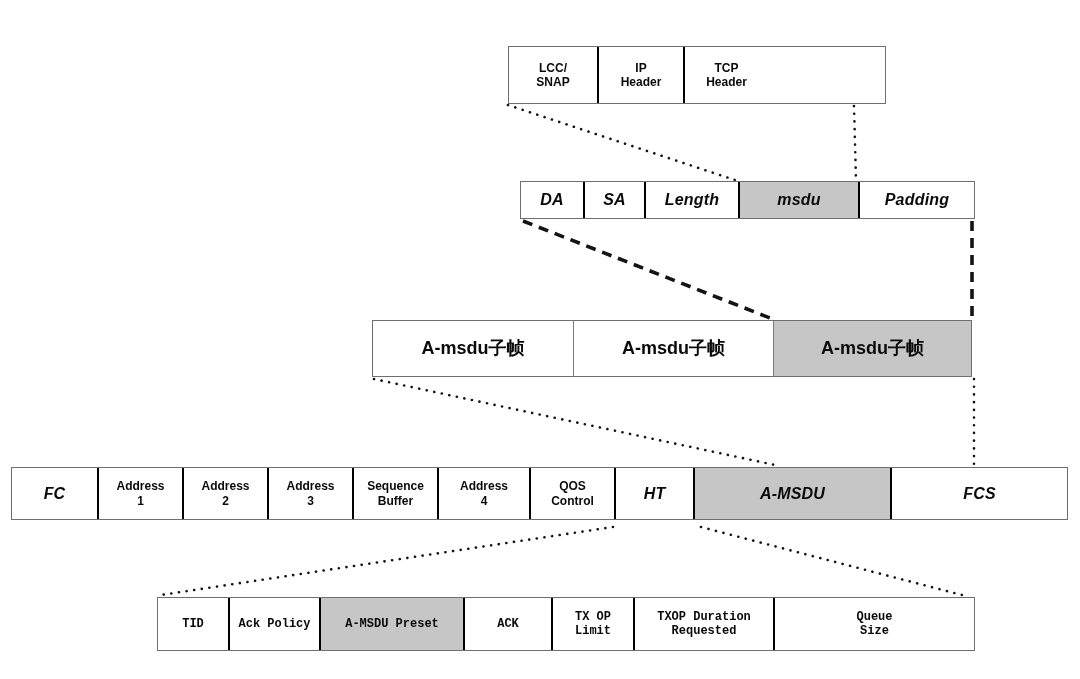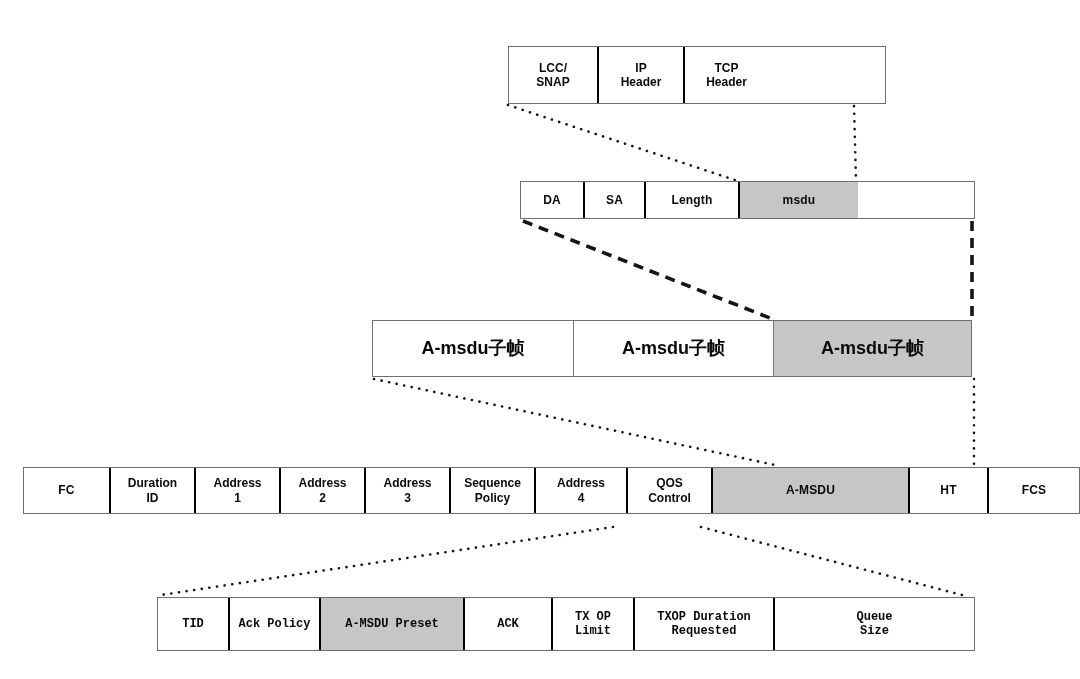--- a/index.html
+++ b/index.html
@@ -27,21 +27,21 @@
     white-space:pre-line;
     line-height:1.2;
     box-sizing:border-box;
     background:#ffffff;
   }
   .cell + .cell{border-left:2px solid var(--divider,#000000);}
   .row.thin-dividers .cell + .cell{border-left:1px solid #7a7a7a;}
   .cell[data-shaded="true"]{background:var(--shaded,#c6c6c6);}
   .fs-sm{font-size:12px;}
   .fs-md{font-size:18px;}
-  .fs-lg{font-size:12px;letter-spacing:.2px;}
+  .fs-lg{font-size:16px;letter-spacing:.2px;font-style:italic;}
   svg.connectors{position:absolute;left:0;top:0;pointer-events:none;}
   .dotted{stroke:var(--line,#141414);stroke-width:2.6;stroke-linecap:round;stroke-dasharray:0.1 7.6;fill:none;}
   .dashed{stroke:var(--line,#141414);stroke-width:3.6;stroke-dasharray:10 7;fill:none;}
 </style>
 </head>
 <body>
 
 <div class="canvas">
 
   <svg class="connectors" width="1080" height="679" viewBox="0 0 1080 679">
@@ -62,46 +62,45 @@
 Header</div>
     <div class="cell fs-sm" style="flex:0 0 85px;">TCP
 Header</div>
   </div>
 
   <div class="row" style="left:520px;top:181px;width:455px;height:38px;">
     <div class="cell fs-lg" style="flex:0 0 62px;">DA</div>
     <div class="cell fs-lg" style="flex:0 0 61px;">SA</div>
     <div class="cell fs-lg" style="flex:0 0 94px;">Length</div>
     <div class="cell fs-lg" style="flex:0 0 120px;" data-shaded="true">msdu</div>
+    <div class="cell fs-lg" style="flex:1;">Padding</div>
   </div>
 
   <div class="row thin-dividers" style="left:372px;top:320px;width:600px;height:57px;">
     <div class="cell fs-md" style="flex:0 0 200px;">A-msdu子帧</div>
     <div class="cell fs-md" style="flex:0 0 200px;">A-msdu子帧</div>
     <div class="cell fs-md" style="flex:1;" data-shaded="true">A-msdu子帧</div>
   </div>
 
-  <div class="row" style="left:11px;top:467px;width:1057px;height:47px;margin-left:12px;">
+  <div class="row" style="left:11px;top:467px;width:1057px;height:53px;">
     <div class="cell fs-lg" style="flex:0 0 85px;">FC</div>
-    <div class="cell fs-sm" style="flex:0 0 85px;">Duration
-ID</div>
     <div class="cell fs-sm" style="flex:0 0 85px;">Address
 1</div>
     <div class="cell fs-sm" style="flex:0 0 85px;">Address
 2</div>
     <div class="cell fs-sm" style="flex:0 0 85px;">Address
 3</div>
     <div class="cell fs-sm" style="flex:0 0 85px;">Sequence
-Policy</div>
+Buffer</div>
     <div class="cell fs-sm" style="flex:0 0 92px;">Address
 4</div>
     <div class="cell fs-sm" style="flex:0 0 85px;">QOS
 Control</div>
+    <div class="cell fs-lg" style="flex:0 0 79px;">HT</div>
     <div class="cell fs-lg" style="flex:0 0 197px;" data-shaded="true">A-MSDU</div>
-    <div class="cell fs-lg" style="flex:0 0 79px;">HT</div>
     <div class="cell fs-lg" style="flex:1;">FCS</div>
   </div>
 
   <div class="row" style="left:157px;top:597px;width:818px;height:54px;font-family:Liberation Mono, monospace;">
     <div class="cell fs-sm" style="flex:0 0 70px;">TID</div>
     <div class="cell fs-sm" style="flex:0 0 91px;">Ack Policy</div>
     <div class="cell fs-sm" style="flex:0 0 144px;" data-shaded="true">A-MSDU Preset</div>
     <div class="cell fs-sm" style="flex:0 0 88px;">ACK</div>
     <div class="cell fs-sm" style="flex:0 0 82px;text-align:center;">TX OP
 Limit</div>

